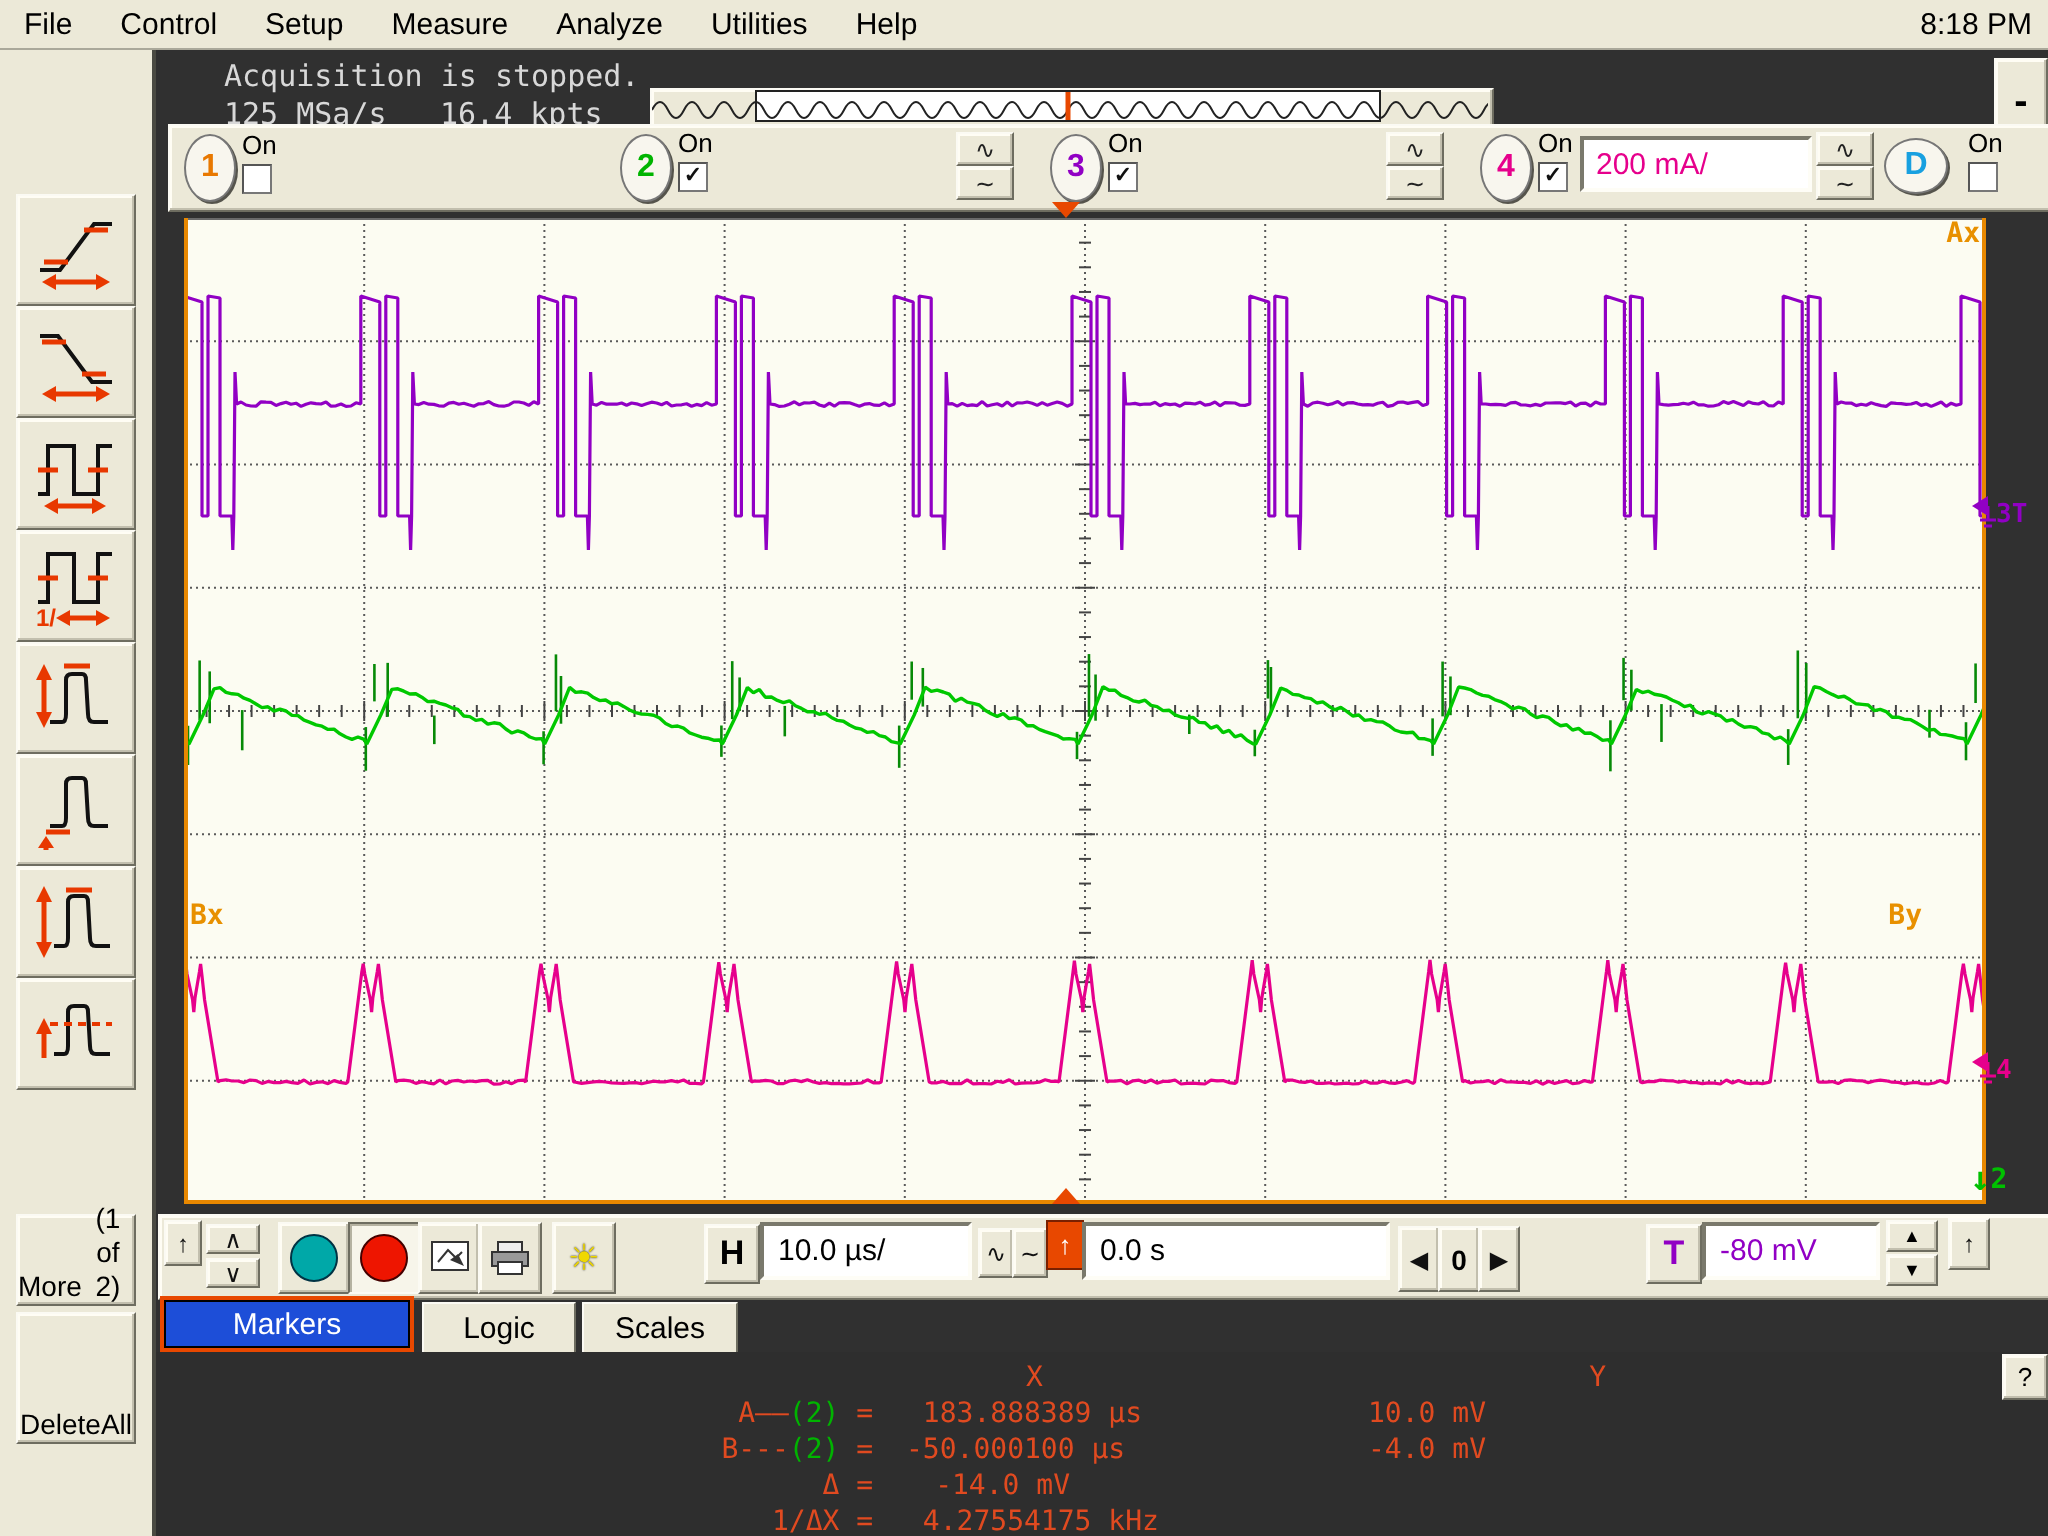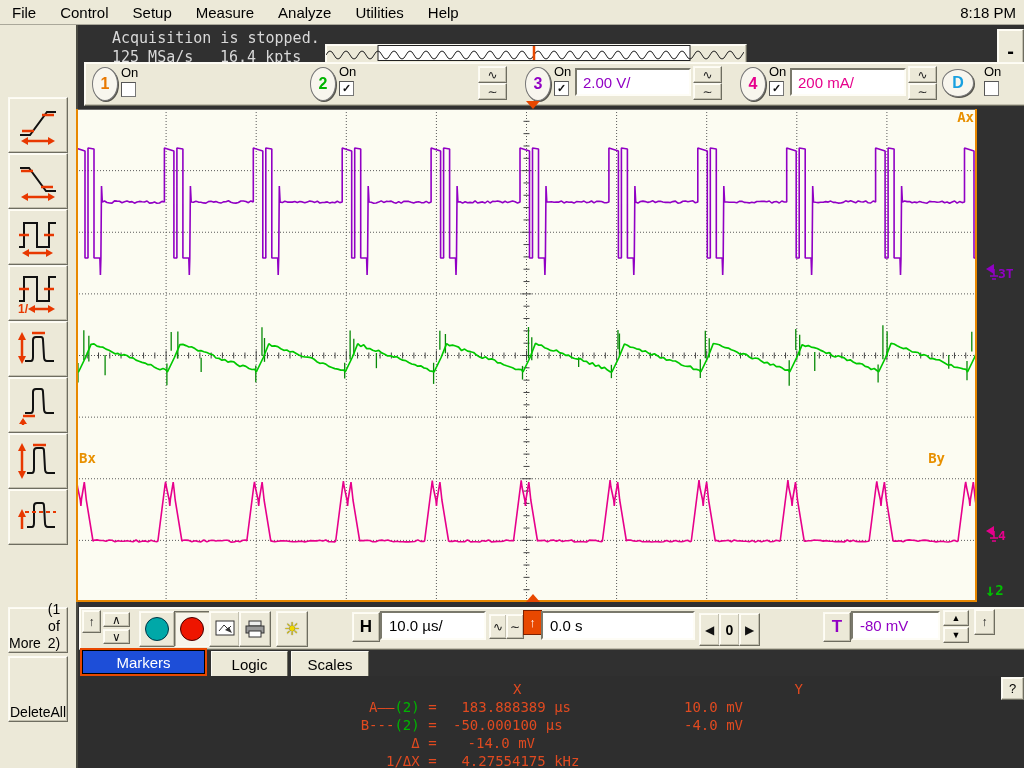--- a/index.html
+++ b/index.html
@@ -28,21 +28,21 @@
   
   .oval{width:24px;height:32px;border-radius:50%;background:#f8f6ee;border:1px solid #777;
         box-shadow:1px 1px 0 #55544c;display:flex;align-items:center;justify-content:center;
         font-weight:bold;font-size:16px;}
   .onlab{font-size:13px;color:#000;}
   .chk{width:13px;height:13px;background:#fff;border:1px solid #777;border-top-color:#555;border-left-color:#555;
        font-size:11px;line-height:12px;text-align:center;font-weight:bold;color:#111;}
   .chfield{font-size:15px;display:flex;align-items:center;padding-left:6px;box-sizing:border-box;}
   .sinebtn{font-size:12px;color:#222;display:flex;align-items:center;justify-content:center;}
   
-  #plotwrap{left:76px;top:109px;width:901px;height:356px;}
+  #plotwrap{left:92px;top:109px;width:901px;height:356px;}
   .cornerlab{position:absolute;font-family:"DejaVu Sans Mono",monospace;font-size:14px;color:#e89000;font-weight:bold;}
   .tri-down{width:0;height:0;border-left:7px solid transparent;border-right:7px solid transparent;border-top:8px solid #e84800;}
   .tri-up{width:0;height:0;border-left:7px solid transparent;border-right:7px solid transparent;border-bottom:8px solid #e84800;}
   .chmark{position:absolute;display:flex;align-items:center;font-family:"DejaVu Sans Mono",monospace;
           font-weight:bold;font-size:13px;}
   
   .smallglyph{font-size:12px;color:#111;}
   .fieldtxt{font-size:15px;display:flex;align-items:center;padding-left:7px;box-sizing:border-box;color:#000;}
   
   .tab{position:absolute;font-size:15px;display:flex;align-items:center;justify-content:center;}
@@ -191,23 +191,20 @@
     </div>
   <div class="abs raised sinebtn" style="left:478px;top:83px;width:27px;height:15px;">
       <span>∼</span>
     </div>
 
   <div class="abs oval" style="left:525px;top:67px;color:#9100c4;">
       <span>3</span>
     </div>
   <span class="abs onlab" style="left:554px;top:64px;">On</span>
   <div class="abs chk" style="left:554px;top:81px;"><span>✓</span></div>
-  <div class="abs sunkfield chfield" style="left:575px;top:68px;width:116px;height:28px;color:#9100c4;">
-      <span>2.00 V/</span>
-    </div>
   <div class="abs raised sinebtn" style="left:693px;top:66px;width:27px;height:15px;">
       <span>∿</span>
     </div>
   <div class="abs raised sinebtn" style="left:693px;top:83px;width:27px;height:15px;">
       <span>∼</span>
     </div>
 
   <div class="abs oval" style="left:740px;top:67px;color:#e6008c;">
       <span>4</span>
     </div>
@@ -425,21 +422,21 @@
         <line x1="0" y1="492" x2="901" y2="492" stroke="#e88800" stroke-width="2"></line>
       </svg>
     <span class="cornerlab" style="right:3px;top:0px;">Ax</span>
     <span class="cornerlab" style="left:3px;bottom:-1px;">Bx</span>
     <span class="cornerlab" style="right:32px;bottom:-1px;">By</span>
   </div>
 
   <div class="abs tri-down" style="left:526px;top:101px;"></div>
   <div class="abs tri-up" style="left:526px;top:594px;"></div>
 
-  <div class="chmark abs" style="left:986px;top:264px;color:#9100c4;">
+  <div class="chmark abs" style="left:986px;top:248px;color:#9100c4;">
     <svg width="12" height="18" viewBox="0 0 12 18">
       <polygon points="0,5 8,0 8,10" fill="#9100c4"></polygon>
         <path d="M8 5 L8 12 M4 12 L12 12 M6 15 L10 15" stroke="#9100c4" stroke-width="1.5" fill="none"></path>
     </svg>
     <span>3T</span>
   </div>
   <div class="chmark abs" style="left:986px;top:526px;color:#e6008c;">
     <svg width="12" height="18" viewBox="0 0 12 18">
       <polygon points="0,5 8,0 8,10" fill="#e6008c"></polygon>
         <path d="M8 5 L8 12 M4 12 L12 12 M6 15 L10 15" stroke="#e6008c" stroke-width="1.5" fill="none"></path>

